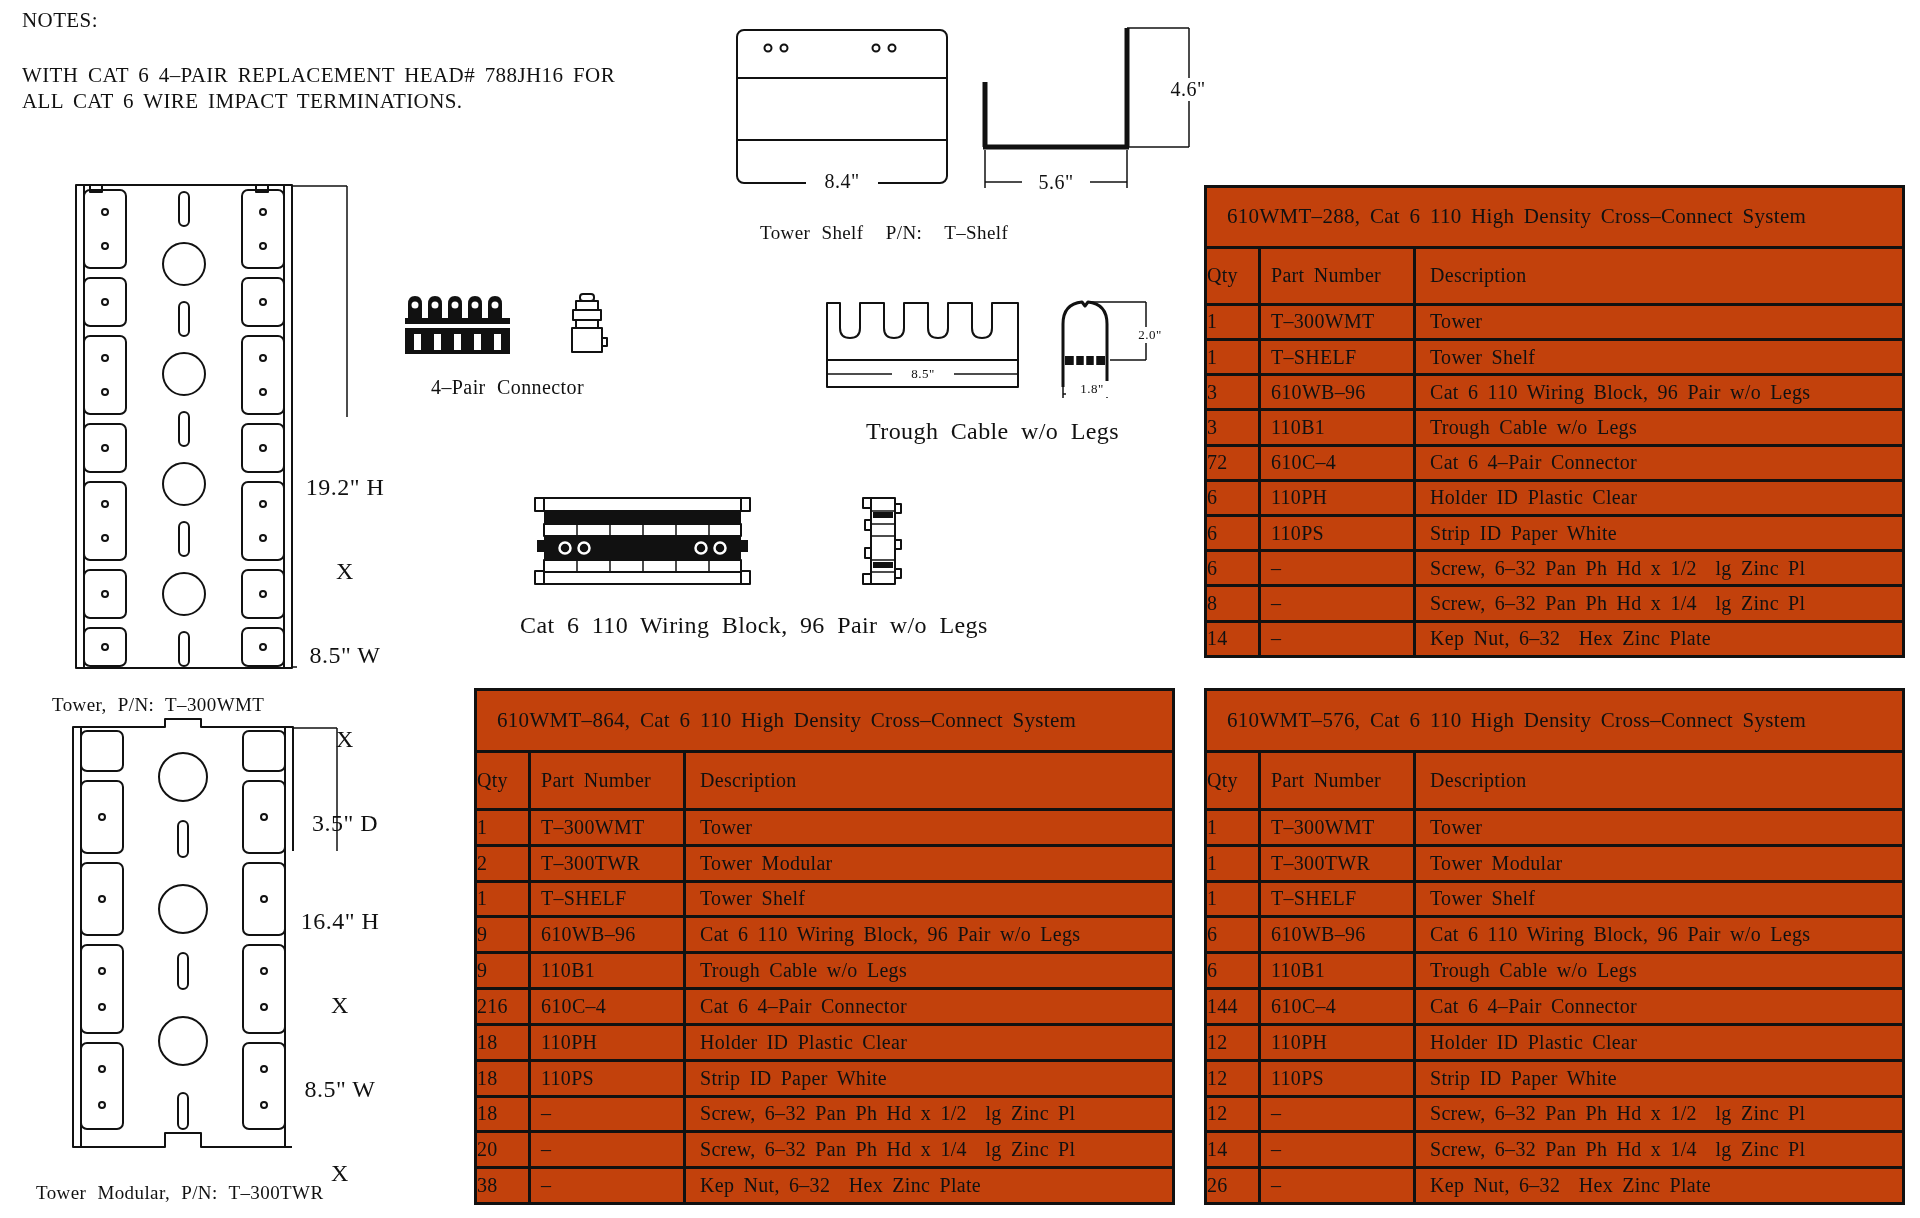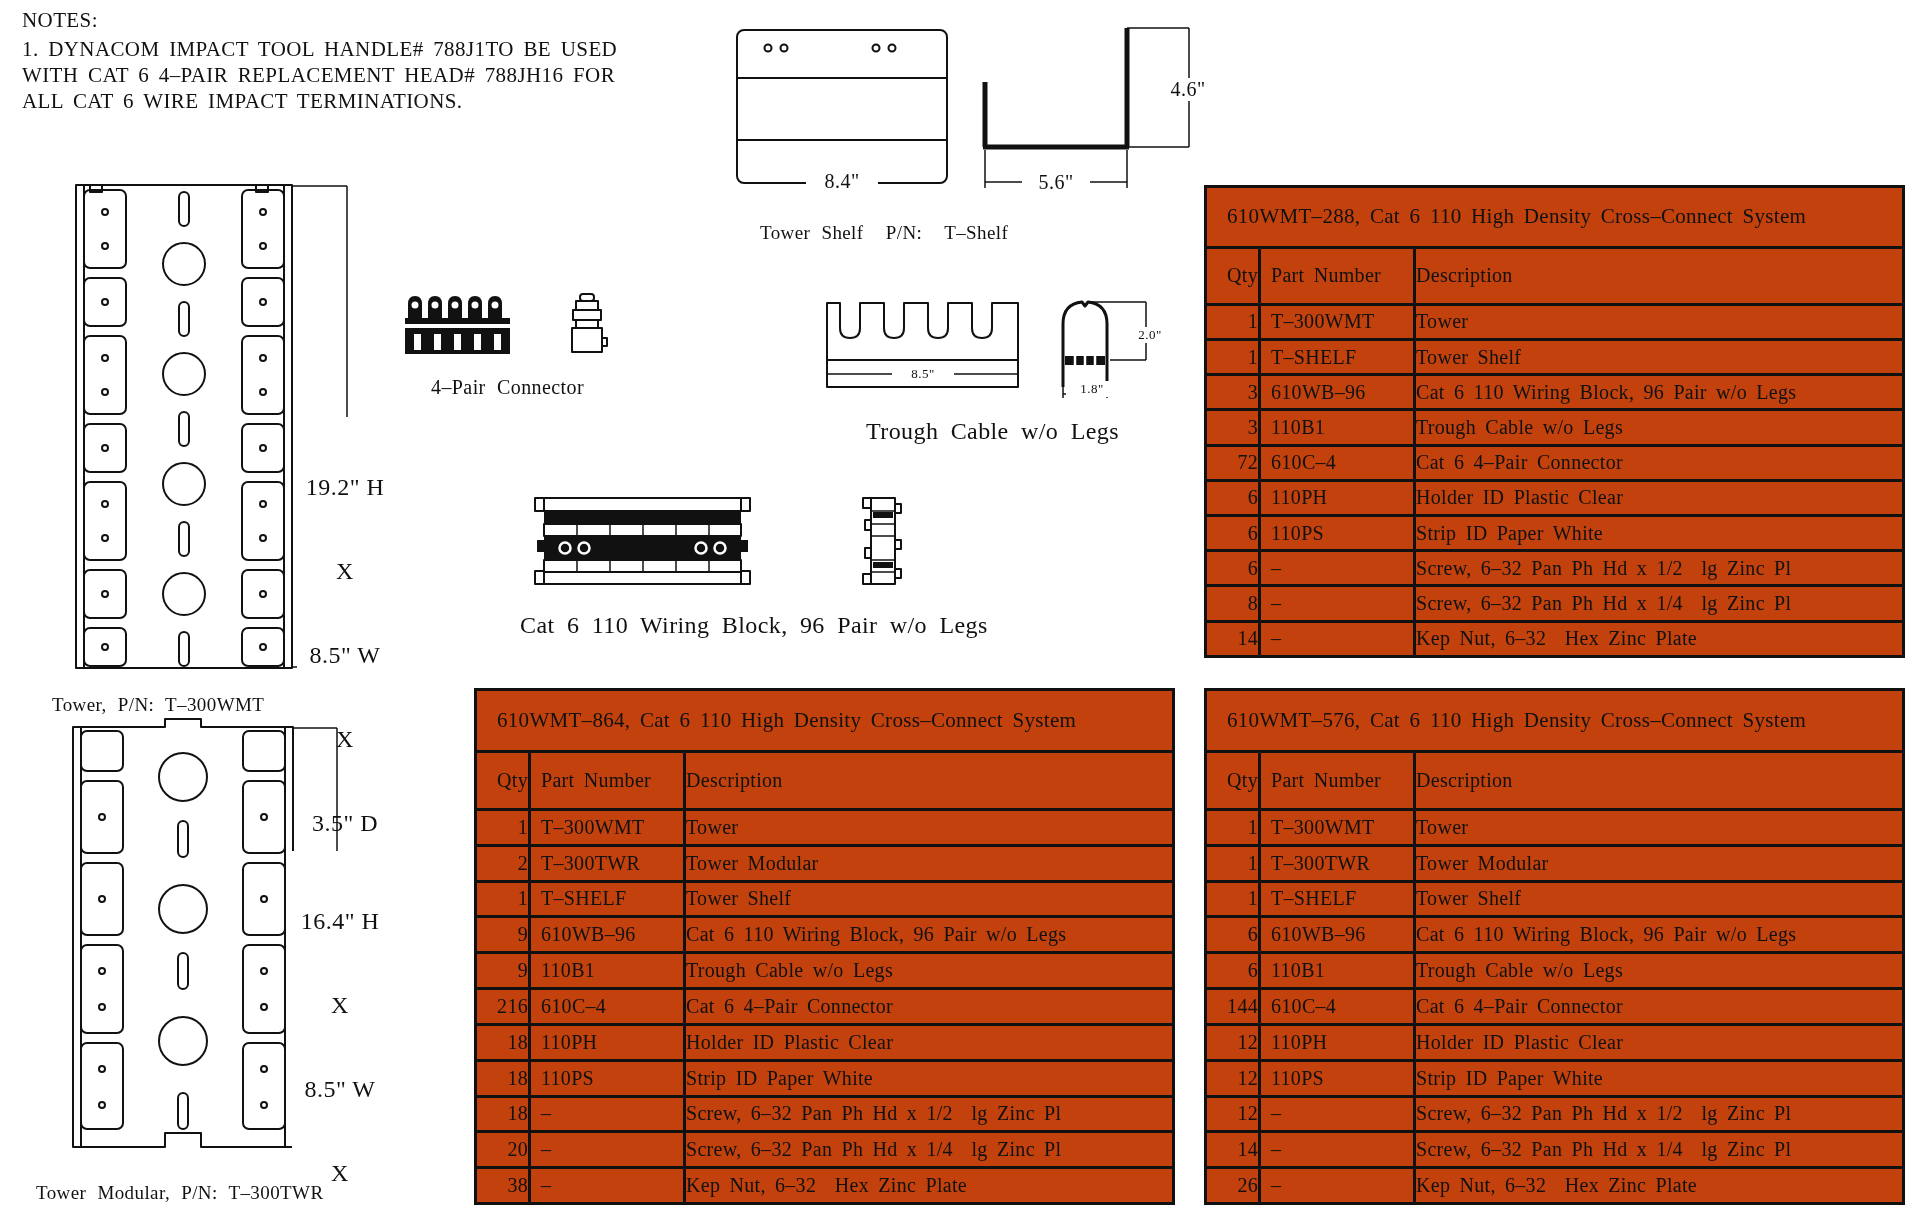--- a/index.html
+++ b/index.html
@@ -22,31 +22,30 @@
   .dims{position:absolute;font-size:24px;line-height:28px;text-align:center;
         background:#fff;letter-spacing:.5px;white-space:pre}
   .dim-sm{position:absolute;text-align:center;background:#fff;white-space:pre;letter-spacing:.5px}
   .d20{font-size:20px}
   .d13{font-size:13px}
   table.bom{position:absolute;border-collapse:collapse;table-layout:fixed;background:#c2410c}
   .bom td{border:3px solid #111;font-size:20px;letter-spacing:.3px;word-spacing:4px;
           white-space:pre;overflow:hidden;vertical-align:middle}
   .bom tr.title td{font-size:21px;padding-left:20px;height:45px}
   .bom tr.head td{height:42px}
-  .bom td.c0{text-align:right}
+  .bom td.c0{text-align:left}
   .bom td.c1{padding-left:10px}
-  .bom td.c2{}
+  .bom td.c2{padding-left:14px}
 </style>
 </head>
 <body>
 
 <div class="sheet">
 
   <div class="abs cad notes-title" style="left:22px;top:8px">NOTES:</div>
-  <div class="abs cad note-line" style="left:22px;top:36px">1. DYNACOM IMPACT TOOL HANDLE# 788J1TO BE USED</div>
   <div class="abs cad note-line" style="left:22px;top:62px">WITH CAT 6 4–PAIR REPLACEMENT HEAD# 788JH16 FOR</div>
   <div class="abs cad note-line" style="left:22px;top:88px">ALL CAT 6 WIRE IMPACT TERMINATIONS.</div>
 
   <svg class="draw" style="left:60px;top:180px" width="300" height="500" viewBox="0 0 300 500">
     <rect x="16" y="5" width="216" height="483"></rect>
     <line x1="24" y1="5" x2="24" y2="488"></line>
     <line x1="224" y1="5" x2="224" y2="488"></line>
     <path d="M30,5 v7 h12 v-7"></path>
       <path d="M196,5 v7 h12 v-7"></path>
 

